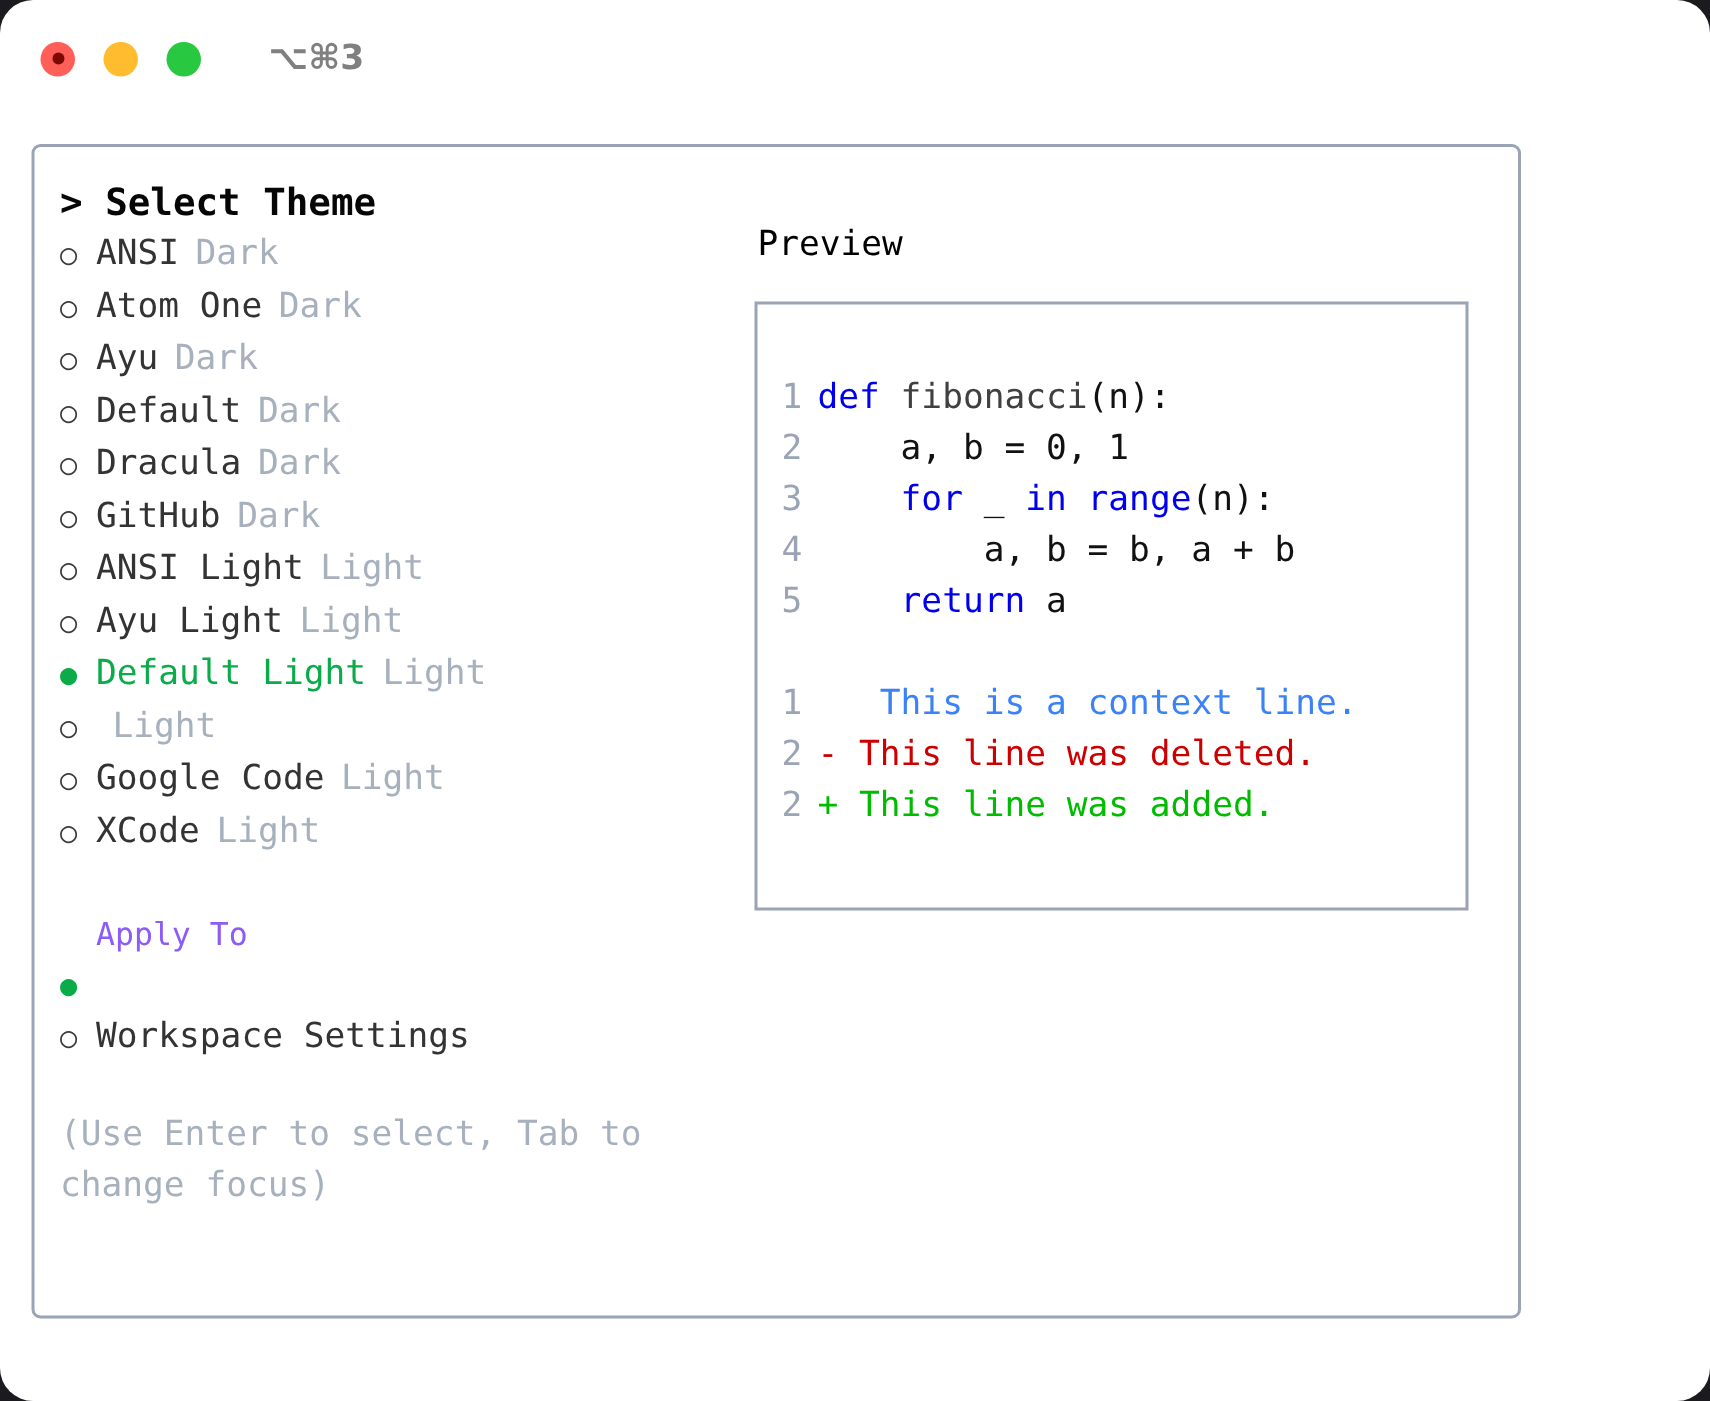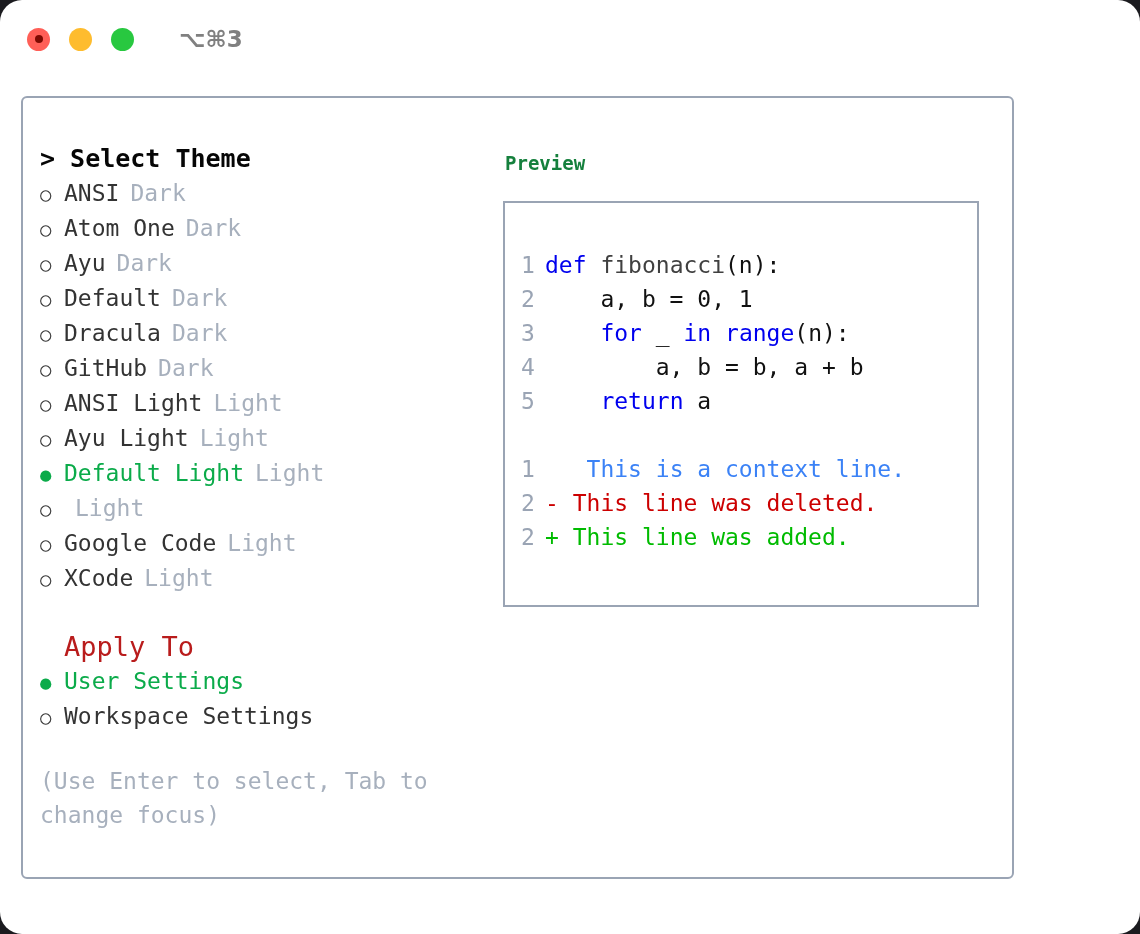--- a/index.html
+++ b/index.html
@@ -80,21 +80,21 @@
   }
 
   .panel-inner {
     position: absolute;
     left: 0; top: 0; right: 0; bottom: 0;
     display: flex;
   }
 
   .left-col {
     width: 470px;
-    padding: 44px 0 0 17px;
+    padding: 20px 0 0 17px;
     box-sizing: border-box;
   }
   .right-col {
     flex: 1;
     padding: 48px 0 0 10px;
     box-sizing: border-box;
   }
 
   
   .section-header {
@@ -123,41 +123,41 @@
   .row .label { color: #333333; }
   .row.selected .label { color: #0bab4a; }
   .row .tag {
     color: #a7b0bd;
     margin-left: 11px;
   }
 
   .spacer { height: 34px; }
 
   .apply-header {
-    font-size: 27px;
-    color: #b91c1c;
+    font-size: 21px;
+    color: #8b5cf6;
     line-height: 34px;
     padding-left: 24px;
     white-space: pre;
   }
 
   .hint {
     margin-top: 30px;
     color: #a7b0bd;
     font-size: 23px;
     line-height: 34px;
     width: 405px;
     white-space: pre-wrap;
   }
 
   
   .preview-title {
-    font-size: 19px;
-    font-weight: bold;
-    color: #15803d;
+    font-size: 23px;
+    font-weight: normal;
+    color: #000000;
     line-height: 34px;
     margin-left: 2px;
     white-space: pre;
   }
   .preview-box {
     margin-top: 21px;
     width: 476px;
     height: 406px;
     border: 2px solid #9aa4b4;
     box-sizing: border-box;
@@ -214,21 +214,21 @@
             <div class="row selected"><span class="bullet on">●</span><span class="label">Default Light</span><span class="tag">Light</span></div>
             <div class="row"><span class="bullet">○</span><span class="tag">Light</span></div>
             <div class="row"><span class="bullet">○</span><span class="label">Google Code</span><span class="tag">Light</span></div>
             <div class="row"><span class="bullet">○</span><span class="label">XCode</span><span class="tag">Light</span></div>
           </div>
 
         <div class="spacer"></div>
 
         <div class="apply-header">Apply To</div>
         <div class="list" id="apply-list">
-            <div class="row selected"><span class="bullet on">●</span><span class="label">User Settings</span></div>
+            <div class="row selected"><span class="bullet on">●</span></div>
             <div class="row"><span class="bullet">○</span><span class="label">Workspace Settings</span></div>
           </div>
 
         <div class="hint">(Use Enter to select, Tab to change focus)</div>
       </div>
 
       <div class="right-col">
         <div class="preview-title">Preview</div>
         <div class="preview-box">
           <div id="code-block">

